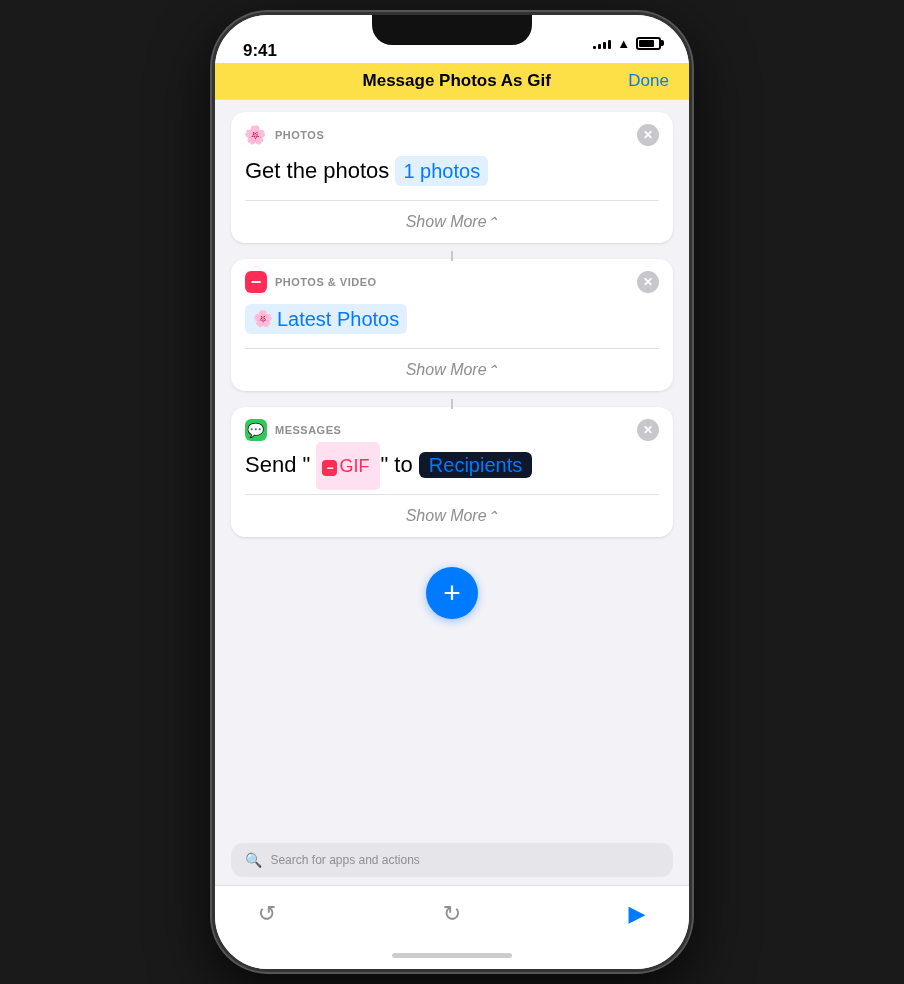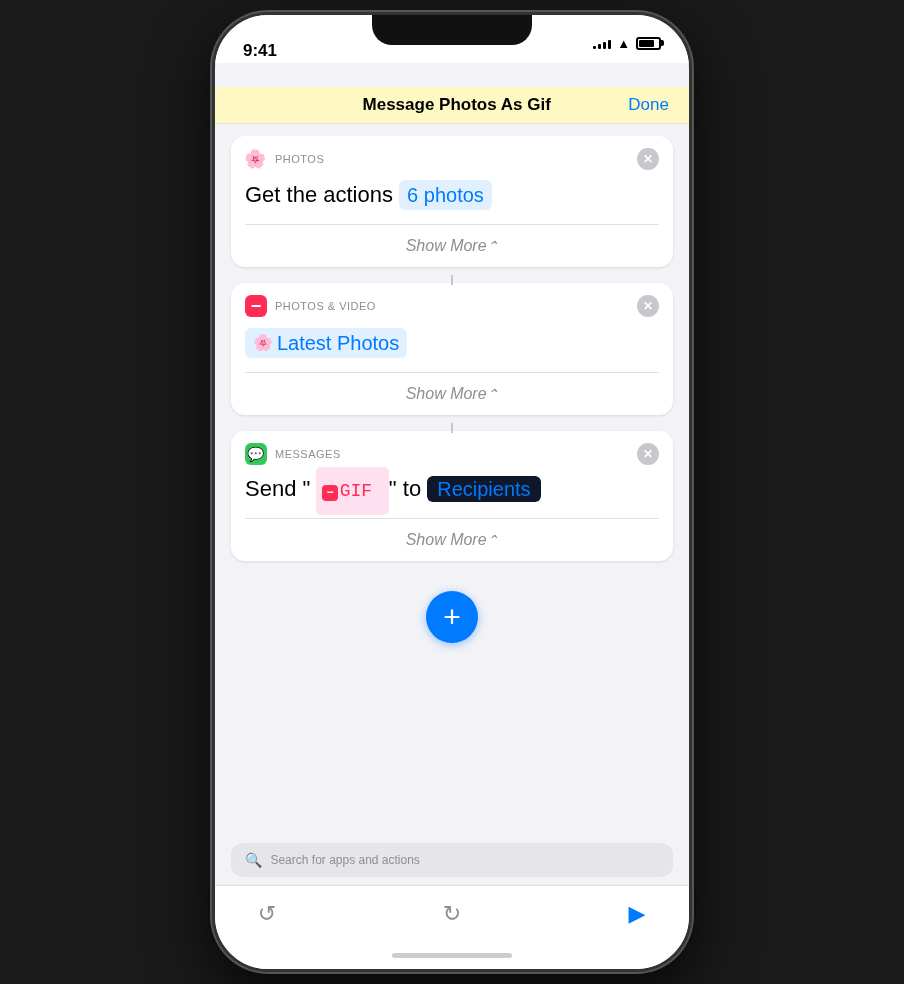--- a/index.html
+++ b/index.html
@@ -100,23 +100,22 @@
       height: 100%;
       background: #000;
       border-radius: 1px;
     }
     
     .nav-bar {
       display: flex;
       justify-content: space-between;
       align-items: center;
       padding: 8px 20px;
-      background: #fef9c3;
+      background: #fde047;
       border-bottom: 1px solid #e0e0e0;
-      margin-top: 24px;
     }
     .nav-title {
       font-size: 17px;
       font-weight: 600;
       color: #000;
     }
     .nav-done {
       font-size: 17px;
       color: #007aff;
       font-weight: 400;
@@ -163,21 +162,21 @@
       border-radius: 6px;
     }
     .card-icon-messages {
       background: #34c759;
       color: white;
       font-size: 14px;
       border-radius: 6px;
     }
     .card-category {
       font-size: 11px;
-      font-weight: 400;
+      font-weight: 700;
       color: #8e8e93;
       letter-spacing: 0.5px;
       text-transform: uppercase;
     }
     .card-close {
       width: 22px;
       height: 22px;
       border-radius: 50%;
       background: #c7c7cc;
       display: flex;
@@ -206,21 +205,20 @@
       padding: 2px 8px;
       font-size: 20px;
       font-weight: 500;
     }
     .card-token-gif {
       background: #ffe0f0;
       color: #ff2d55;
       padding: 14px 6px;
       border-radius: 5px;
       font-size: 18px;
-      font-family: Liberation Mono, monospace;
     }
     .card-token-recipients {
       background: #0f172a;
       color: #007aff;
       border-radius: 6px;
       padding: 2px 10px;
       font-size: 20px;
     }
     .card-divider {
       height: 1px;
@@ -383,22 +381,22 @@
             <div class="card-header-left">
               <div class="card-icon card-icon-photos">
                 <span class="photos-flower">🌸</span>
               </div>
               <span class="card-category">PHOTOS</span>
             </div>
             <div class="card-close">✕</div>
           </div>
           <div class="card-body">
             <div class="card-description">
-              <span>Get the actions </span>
-              <span class="card-token">6 photos</span>
+              <span>Get the photos </span>
+              <span class="card-token">1 photos</span>
             </div>
           </div>
           <div class="card-divider"></div>
           <div class="show-more-row">
             <span class="show-more-label">Show More</span>
             <span class="chevron-up">⌃</span>
           </div>
         </div>
 
         <div class="connector">

